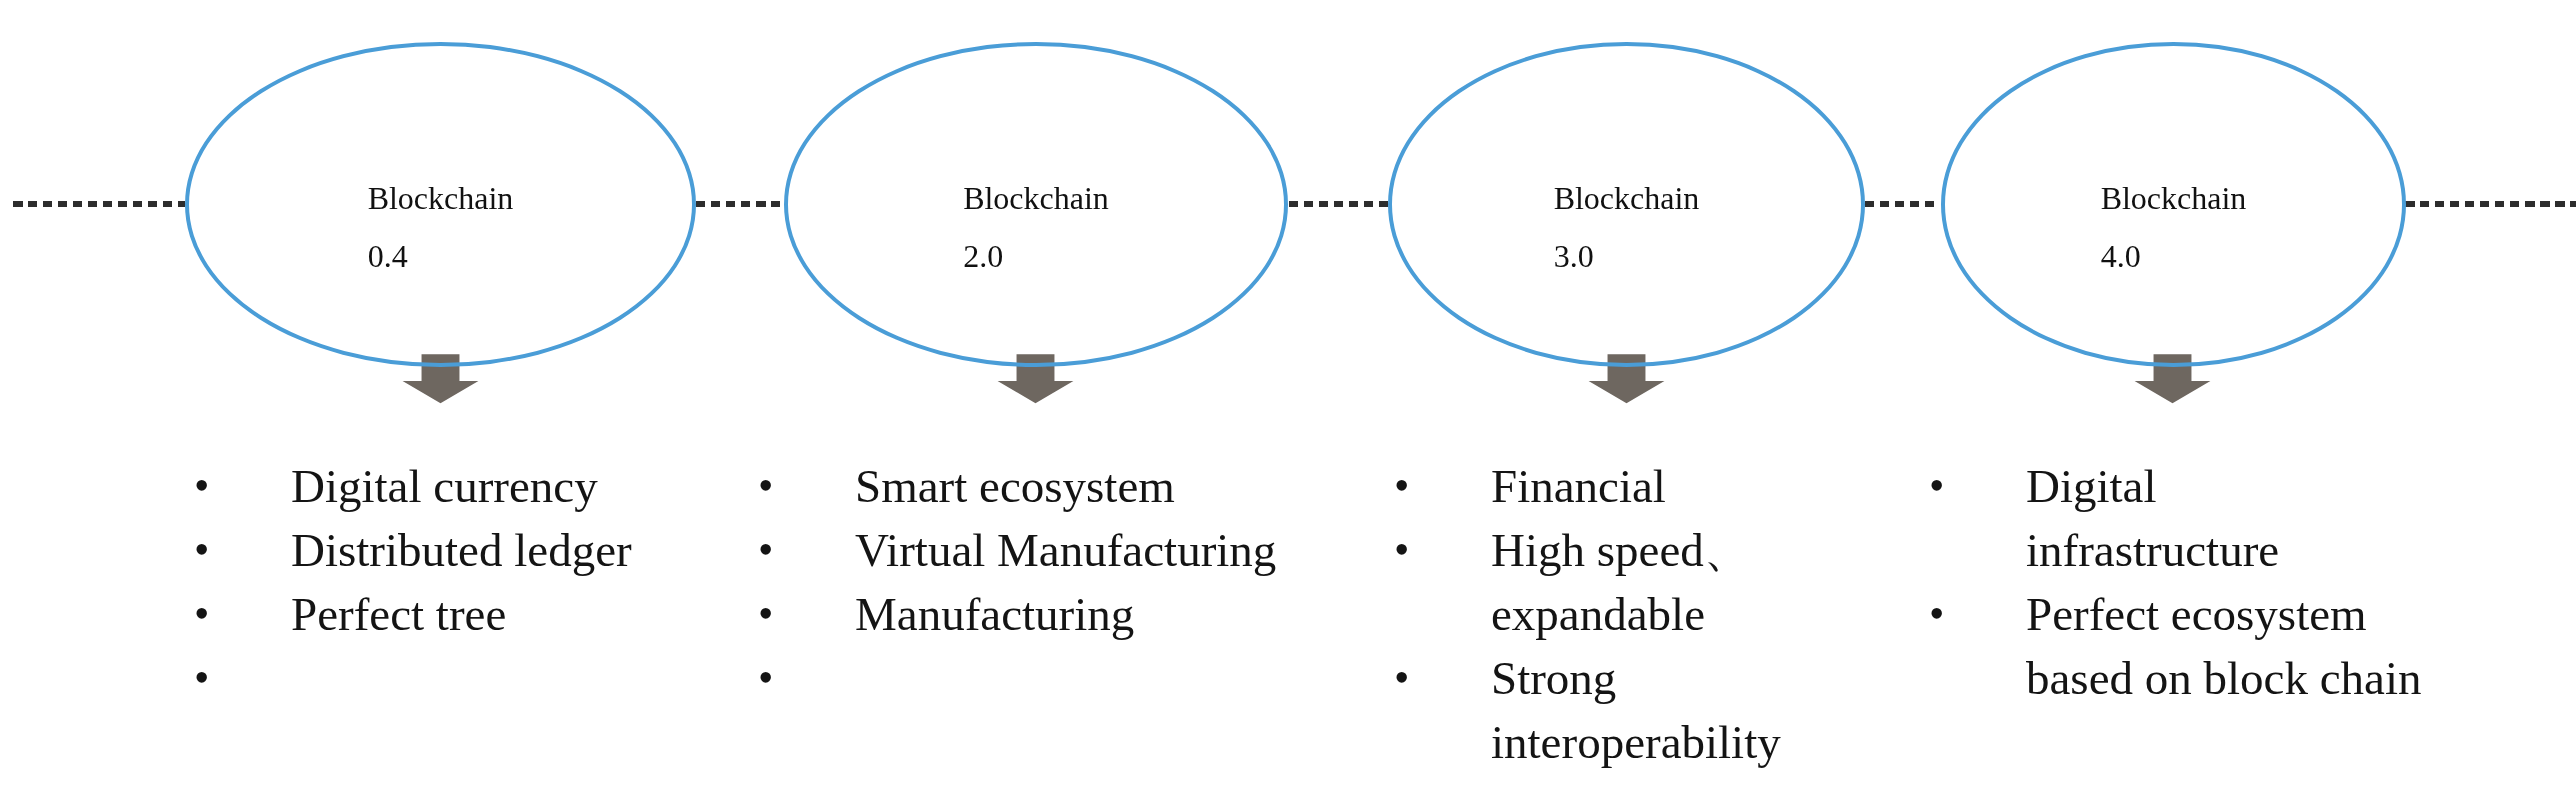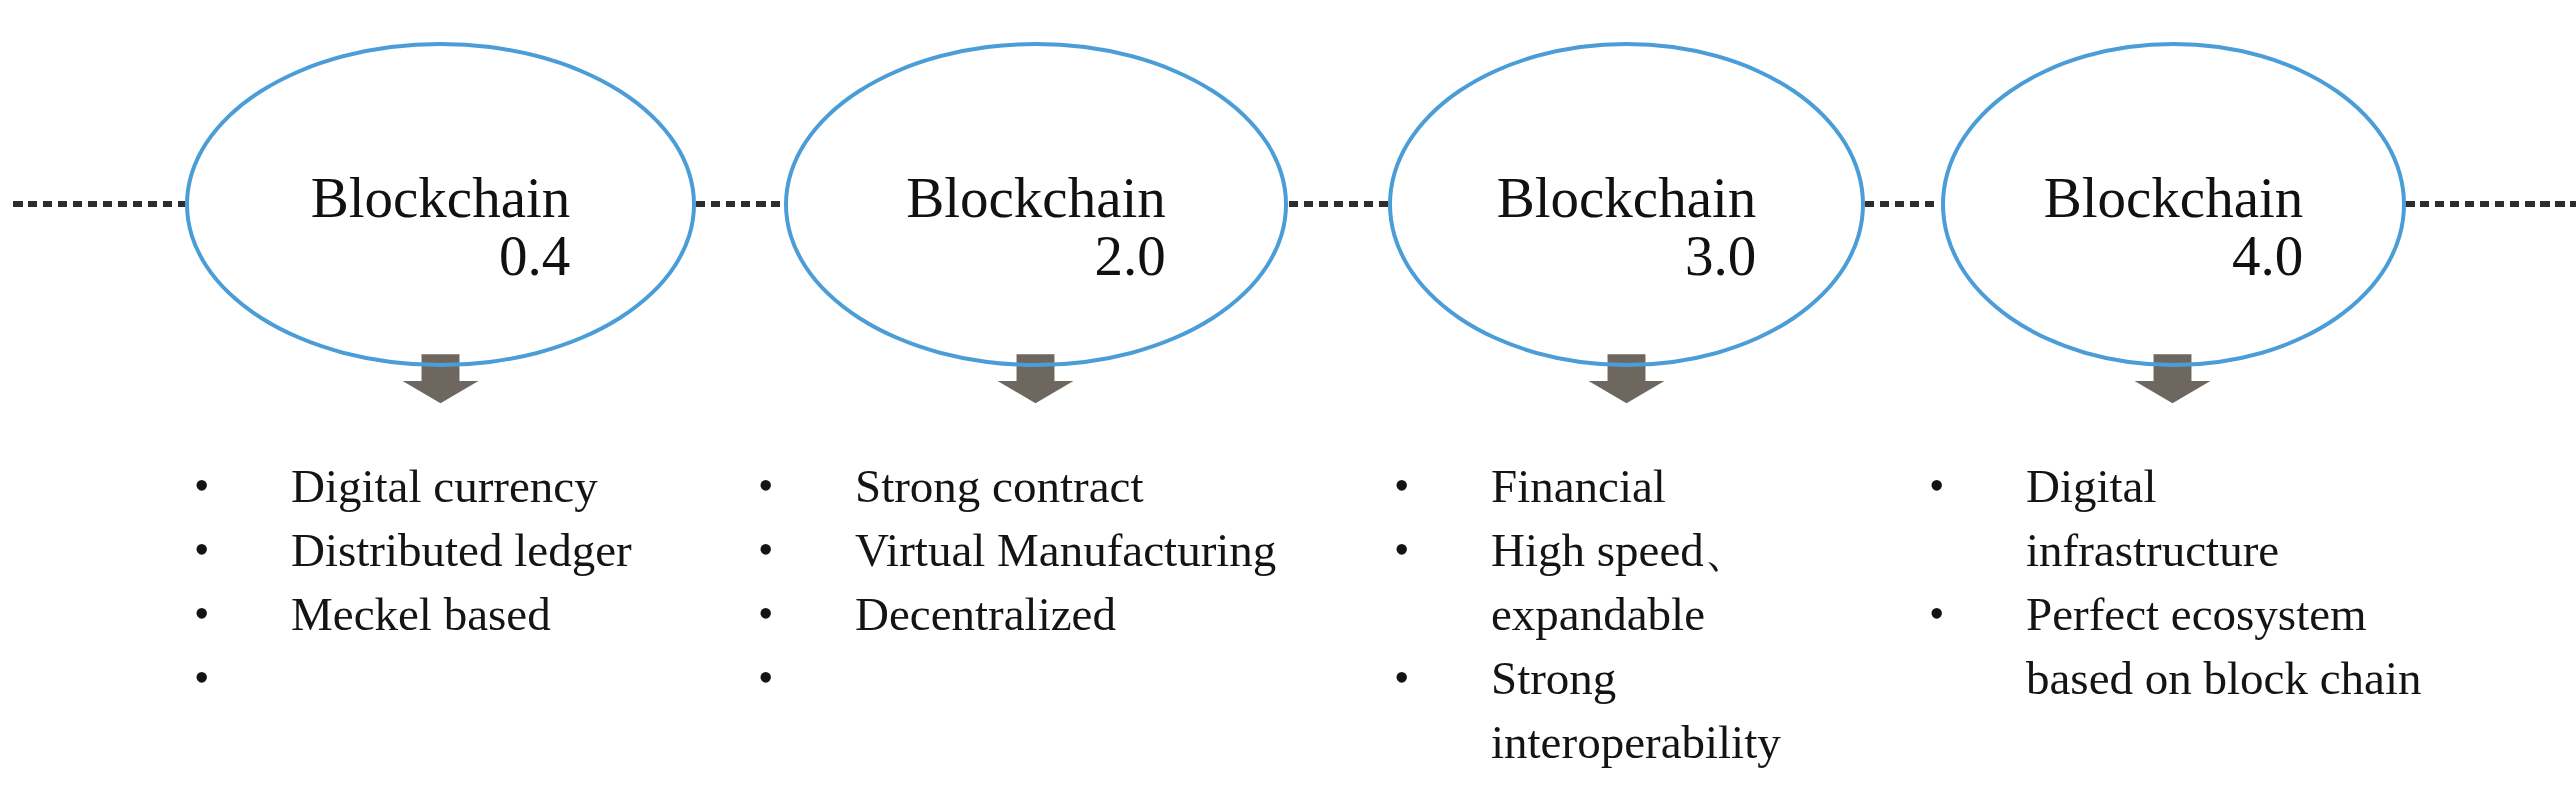--- a/index.html
+++ b/index.html
@@ -31,22 +31,22 @@
     box-sizing: border-box;
     background: transparent;
     z-index: 2;
     display: flex;
     align-items: center;
     justify-content: center;
   }
   .ellipse-label {
     display: flex;
     flex-direction: column;
-    align-items: flex-end;
-    font-size: 57px;
+    align-items: flex-start;
+    font-size: 32px;
     line-height: 58px;
     color: #111111;
     text-align: center;
     margin-top: 44px;
   }
   .arrow-svg {
     position: absolute;
     top: 354px;
     width: 79px;
     height: 51px;
@@ -92,37 +92,37 @@
       <span>Blockchain</span>
       <span>0.4</span>
     </div>
   </div>
   <svg class="arrow-svg" style="left:401px;" viewBox="0 0 100 64">
     <path d="M26 0 H74 V34 H98 L50 62 L2 34 H26 Z" fill="#6e6760"></path>
   </svg>
   <ul class="feature-list" style="left:194px;width:619px;">
     <li><span class="bullet-dot">•</span><span>Digital currency</span></li>
     <li><span class="bullet-dot">•</span><span>Distributed ledger</span></li>
-    <li><span class="bullet-dot">•</span><span>Meckel based</span></li>
+    <li><span class="bullet-dot">•</span><span>Perfect tree</span></li>
     <li><span class="bullet-dot">•</span></li>
   </ul>
 
   <div class="stage-ellipse" style="left:784px;width:504px;">
     <div class="ellipse-label">
       <span>Blockchain</span>
       <span>2.0</span>
     </div>
   </div>
   <svg class="arrow-svg" style="left:996px;" viewBox="0 0 100 64">
     <path d="M26 0 H74 V34 H98 L50 62 L2 34 H26 Z" fill="#6e6760"></path>
   </svg>
   <ul class="feature-list" style="left:758px;width:627px;">
-    <li><span class="bullet-dot">•</span><span>Strong contract</span></li>
+    <li><span class="bullet-dot">•</span><span>Smart ecosystem</span></li>
     <li><span class="bullet-dot">•</span><span>Virtual Manufacturing</span></li>
-    <li><span class="bullet-dot">•</span><span>Decentralized</span></li>
+    <li><span class="bullet-dot">•</span><span>Manufacturing</span></li>
     <li><span class="bullet-dot">•</span></li>
   </ul>
 
   <div class="stage-ellipse" style="left:1388px;width:477px;">
     <div class="ellipse-label">
       <span>Blockchain</span>
       <span>3.0</span>
     </div>
   </div>
   <svg class="arrow-svg" style="left:1587px;" viewBox="0 0 100 64">

